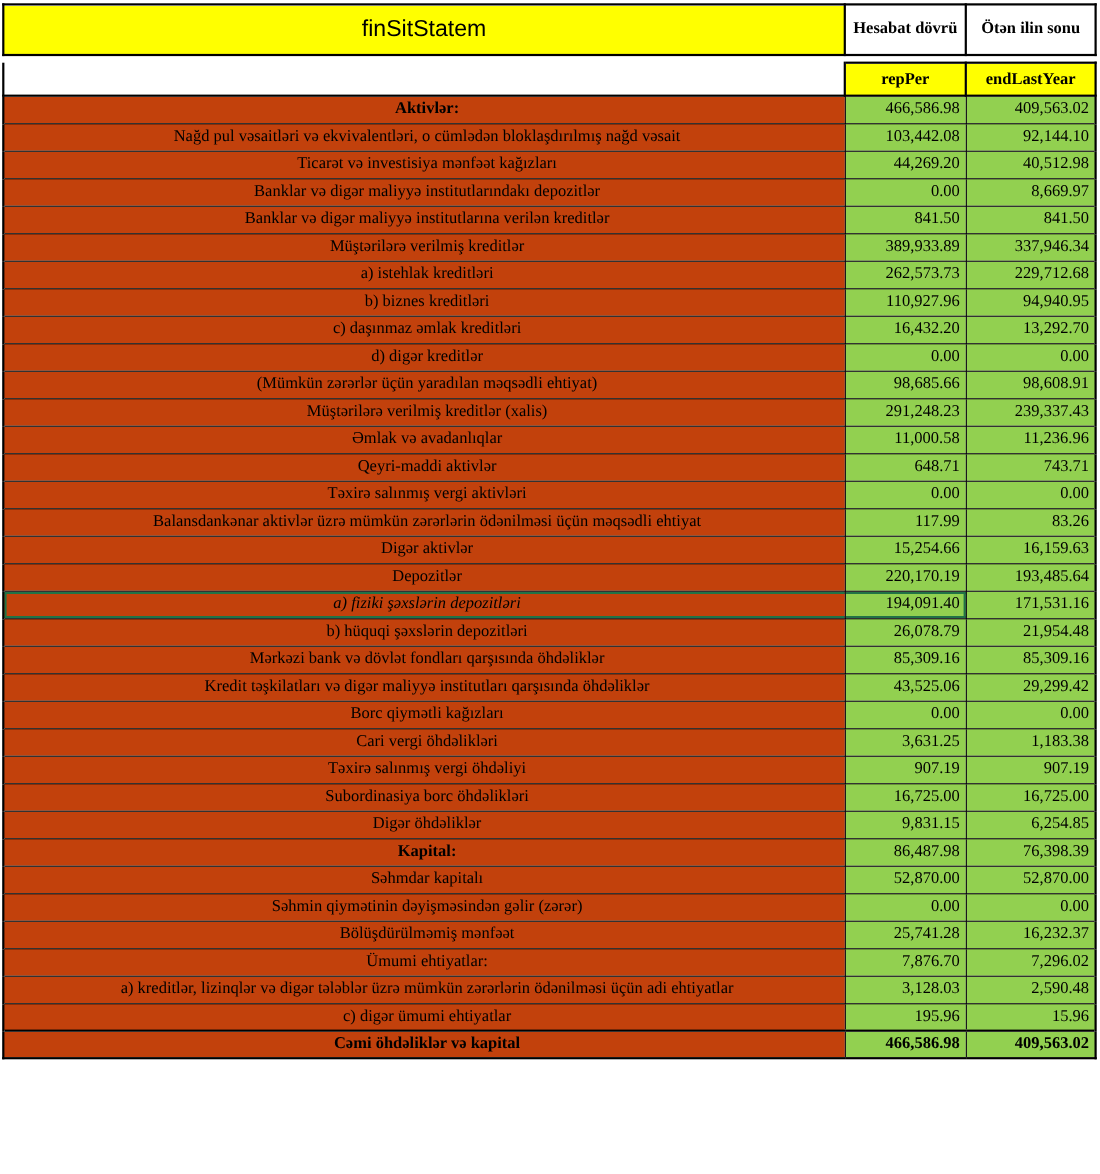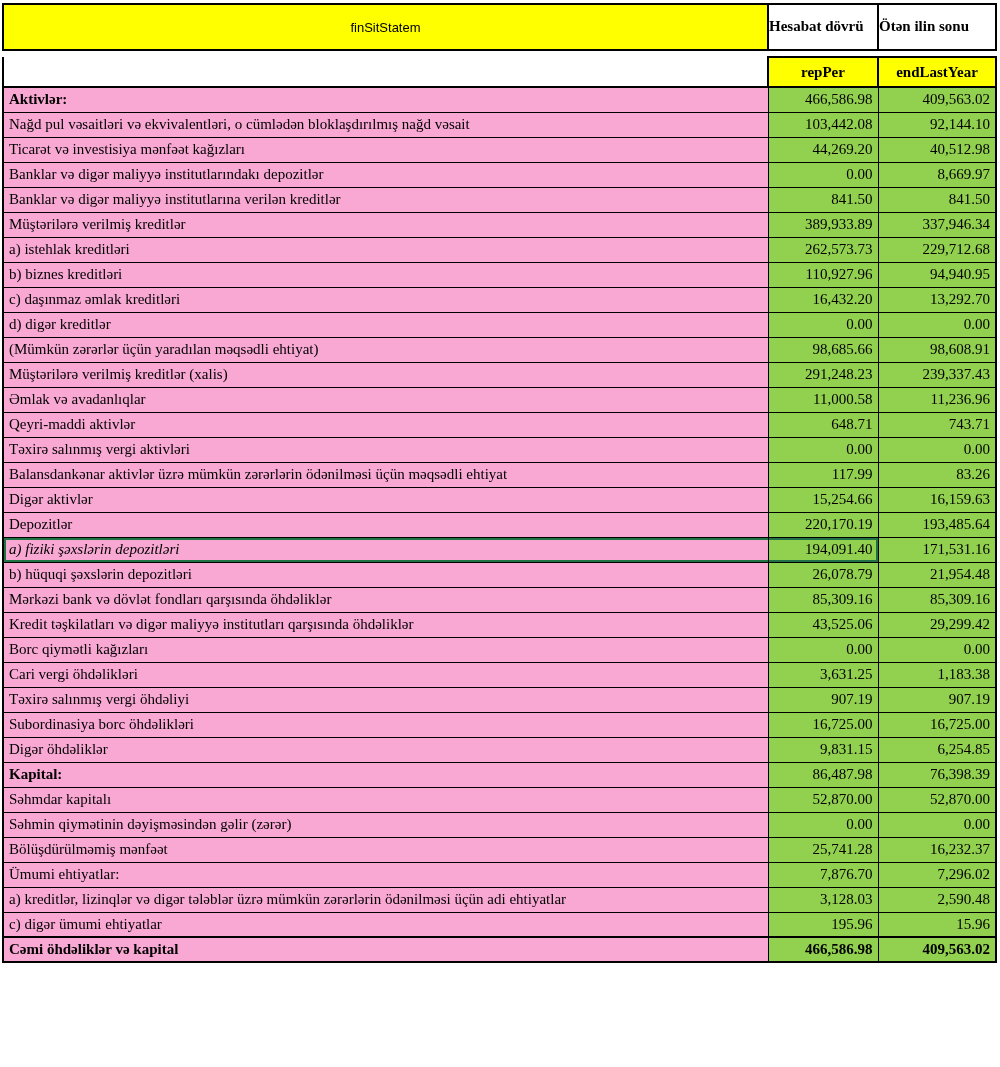--- a/index.html
+++ b/index.html
@@ -15,41 +15,41 @@
   col.c-v1 { width: 110px; }
   col.c-v2 { width: 118px; }
   td { overflow: hidden; white-space: nowrap; font-size: 15px; }
 
   
   tr.hdr1 td { border: 2px solid var(--border, #000); height: 46px; }
   td.title-cell {
     background: var(--yellow, #FFFF00);
     text-align: center; vertical-align: middle;
     font-family: "Liberation Sans", "DejaVu Sans", sans-serif;
-    font-size: 13px;
+    font-size: 21px;
   }
   td.hcol {
-    background: #fff; vertical-align: middle;
+    background: #fff; text-align: center; vertical-align: middle;
     font-weight: bold; white-space: normal; line-height: 1.3; margin-left: 19px;
   }
 
   
   tr.gap td { border: none; height: 7px; background: #fff; }
 
   
   tr.sub td { border: 2px solid var(--border, #000); height: 30px; text-align: center; }
   tr.sub td.blank { background: #fff; border-top: none; }
   td.subcol {
     background: var(--yellow, #FFFF00);
     text-align: center; vertical-align: middle; font-weight: bold;
   }
 
   
   tr.r td { border: 1px solid var(--border, #000); height: 25px; vertical-align: middle; }
-  td.lbl { background: #f9a8d4; text-align: left; padding-left: 5px; }
+  td.lbl { background: #c2410c; text-align: center; padding-left: 5px; }
   td.val { background: var(--green, #92D050); text-align: right; padding-right: 5px; }
   td.sec { font-weight: bold; }
   tr.total td { font-weight: bold; border-top: 2px solid var(--border, #000); border-bottom: 2px solid var(--border, #000); }
   tr.r td:first-child { border-left: 2px solid var(--border, #000); }
   tr.r td:last-child { border-right: 2px solid var(--border, #000); margin-top: 48px; }
 
   
   td.sel-l { box-shadow: inset 0 2px 0 var(--selection, #217346), inset 2px 0 0 var(--selection, #217346), inset 0 -2px 0 var(--selection, #217346); font-style: italic; }
   td.sel-r { box-shadow: inset 0 2px 0 var(--selection, #217346), inset -2px 0 0 var(--selection, #217346), inset 0 -2px 0 var(--selection, #217346); padding-left: 23px; }
 </style>

